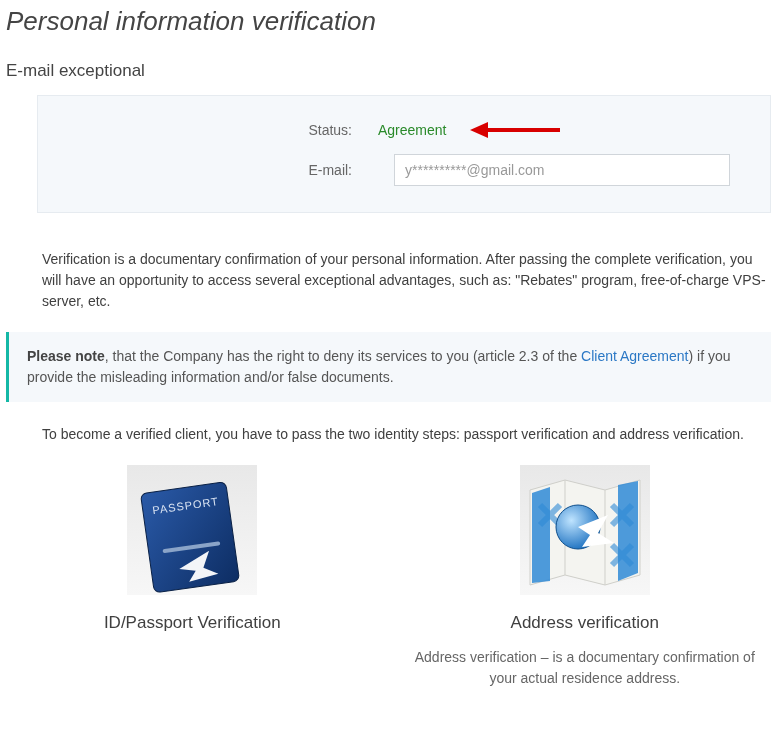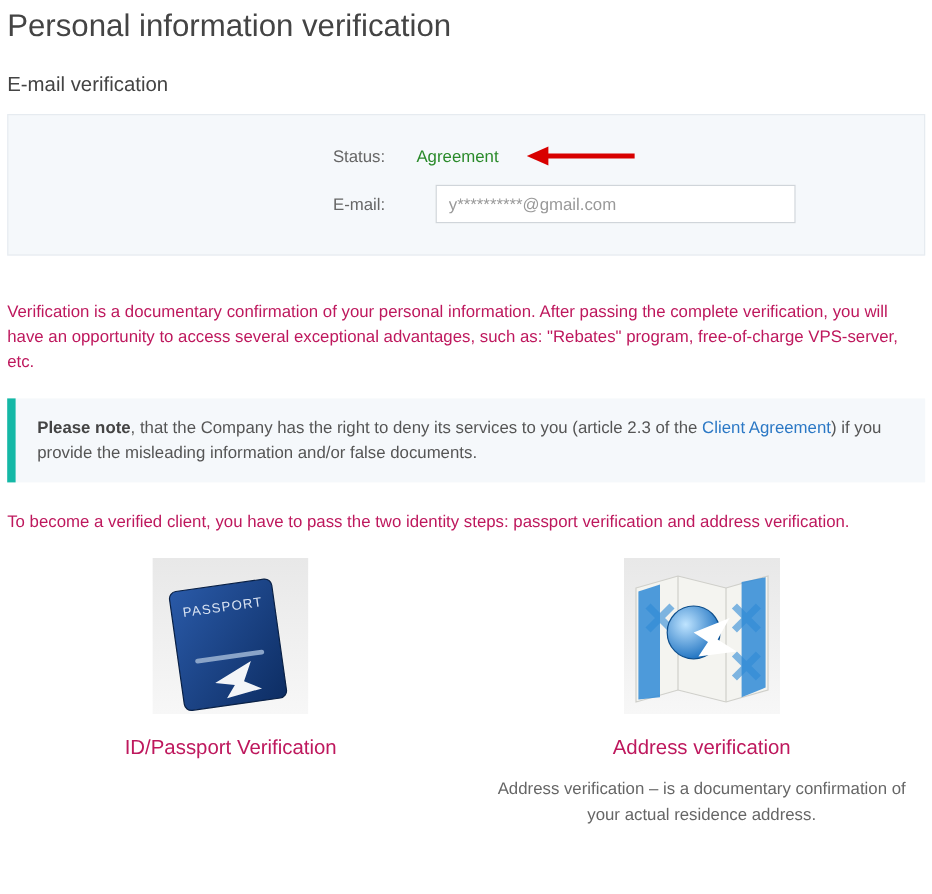--- a/index.html
+++ b/index.html
@@ -8,73 +8,76 @@
     color: #555;
     background: #fff;
     width: 777px;
   }
   .page { padding: 6px 6px 20px 6px; }
   h1.page-title {
     font-size: 26px;
     font-weight: 400;
     color: #444;
     margin-bottom: 24px;
+    font-style: italic;
   }
   h2.section-title {
     font-size: 17px;
     font-weight: 400;
     color: #444;
     margin-bottom: 14px;
   }
   .email-panel {
     background: #f5f8fb;
     border: 1px solid #e6ebf0;
     padding: 24px 36px 26px 20px;
     margin-bottom: 36px;
+    margin-left: 31px;
   }
   .form-row {
     display: flex;
     align-items: center;
     margin-bottom: 14px;
   }
   .form-row:last-child { margin-bottom: 0; gap: 16px; }
   .form-label {
     width: 320px;
     text-align: right;
     color: #666;
     font-size: 14px;
     padding-right: 26px;
   }
   .status-value {
     color: #2a8a2a;
     font-size: 14px;
   }
   .email-input {
-    width: 300px;
+    width: 336px;
     border: 1px solid #d0d5da;
     background: #fff;
     padding: 7px 10px;
     font-size: 14px;
     color: #999;
   }
   .arrow-right {
     display: inline-block;
     position: relative;
     margin-left: 24px;
   }
   .arrow-right svg, .arrow-left svg { display: block; }
   .intro-text {
     font-size: 14px;
-    color: #be185d;
+    color: #404040;
     line-height: 1.5;
     margin-bottom: 20px;
+    margin-left: 36px;
   }
   .note-box {
     background: #f5f8fb;
-    border-left: 7px solid #14b8a6;
+    border-left: 3px solid #14b8a6;
     padding: 14px 18px;
     font-size: 14px;
     color: #555;
     line-height: 1.5;
     margin-bottom: 22px;
   }
   .note-box a { color: #2b78c5; text-decoration: none; }
   .note-box strong { color: #444; font-weight: 600; }
   .columns {
     display: flex;
@@ -89,38 +92,38 @@
     margin: 0 auto 18px auto;
     width: 130px;
     height: 130px;
     display: flex;
     align-items: center;
     justify-content: center;
   }
   .col h3 {
     font-size: 17px;
     font-weight: 400;
-    color: #be185d;
+    color: #404040;
     margin-bottom: 14px;
   }
   .col p {
     font-size: 14px;
     color: #666;
     line-height: 1.5;
     margin-bottom: 26px;
     padding: 0 8px;
   }
 </style>
 </head>
 <body>
 
 <div class="page">
   <h1 class="page-title">Personal information verification</h1>
 
-  <h2 class="section-title">E-mail verification</h2>
+  <h2 class="section-title">E-mail exceptional</h2>
 
   <div class="email-panel">
     <div class="form-row">
       <div class="form-label">Status:</div>
       <div class="status-value">Agreement</div>
       <span class="arrow-right">
         <svg width="90" height="20" viewBox="0 0 90 20">
           <line x1="90" y1="10" x2="12" y2="10" stroke="#d80000" stroke-width="4"></line>
           <polygon points="0,10 18,2 18,18" fill="#d80000"></polygon>
         </svg>

